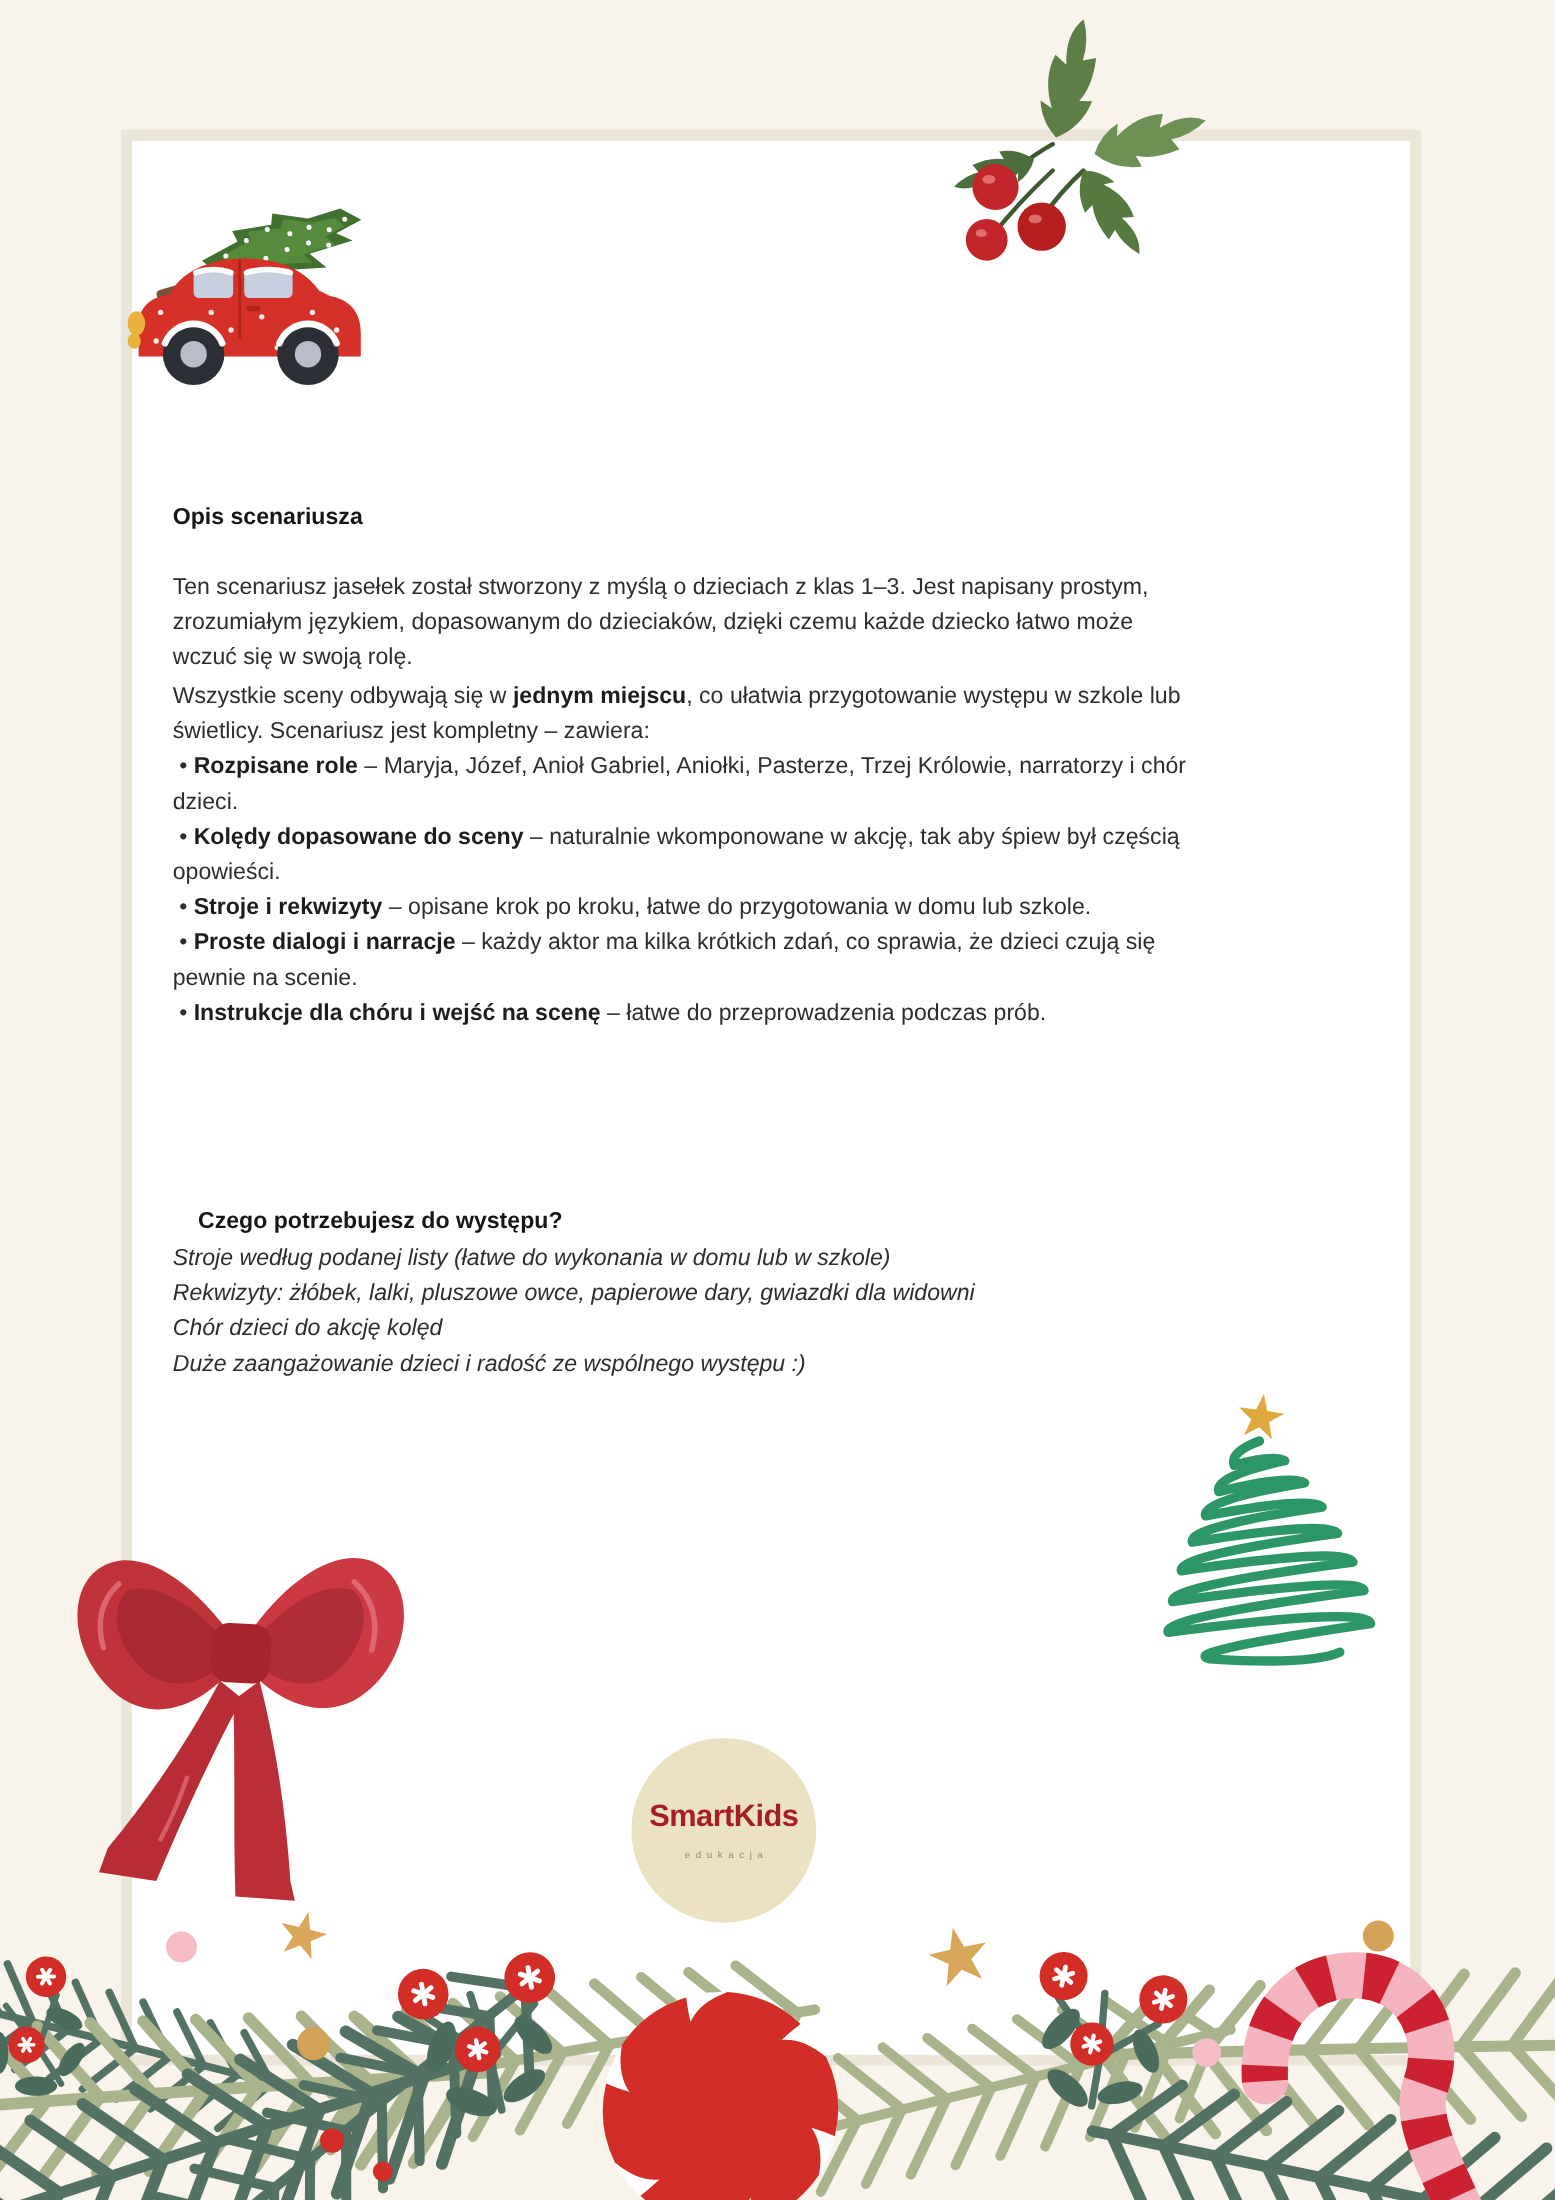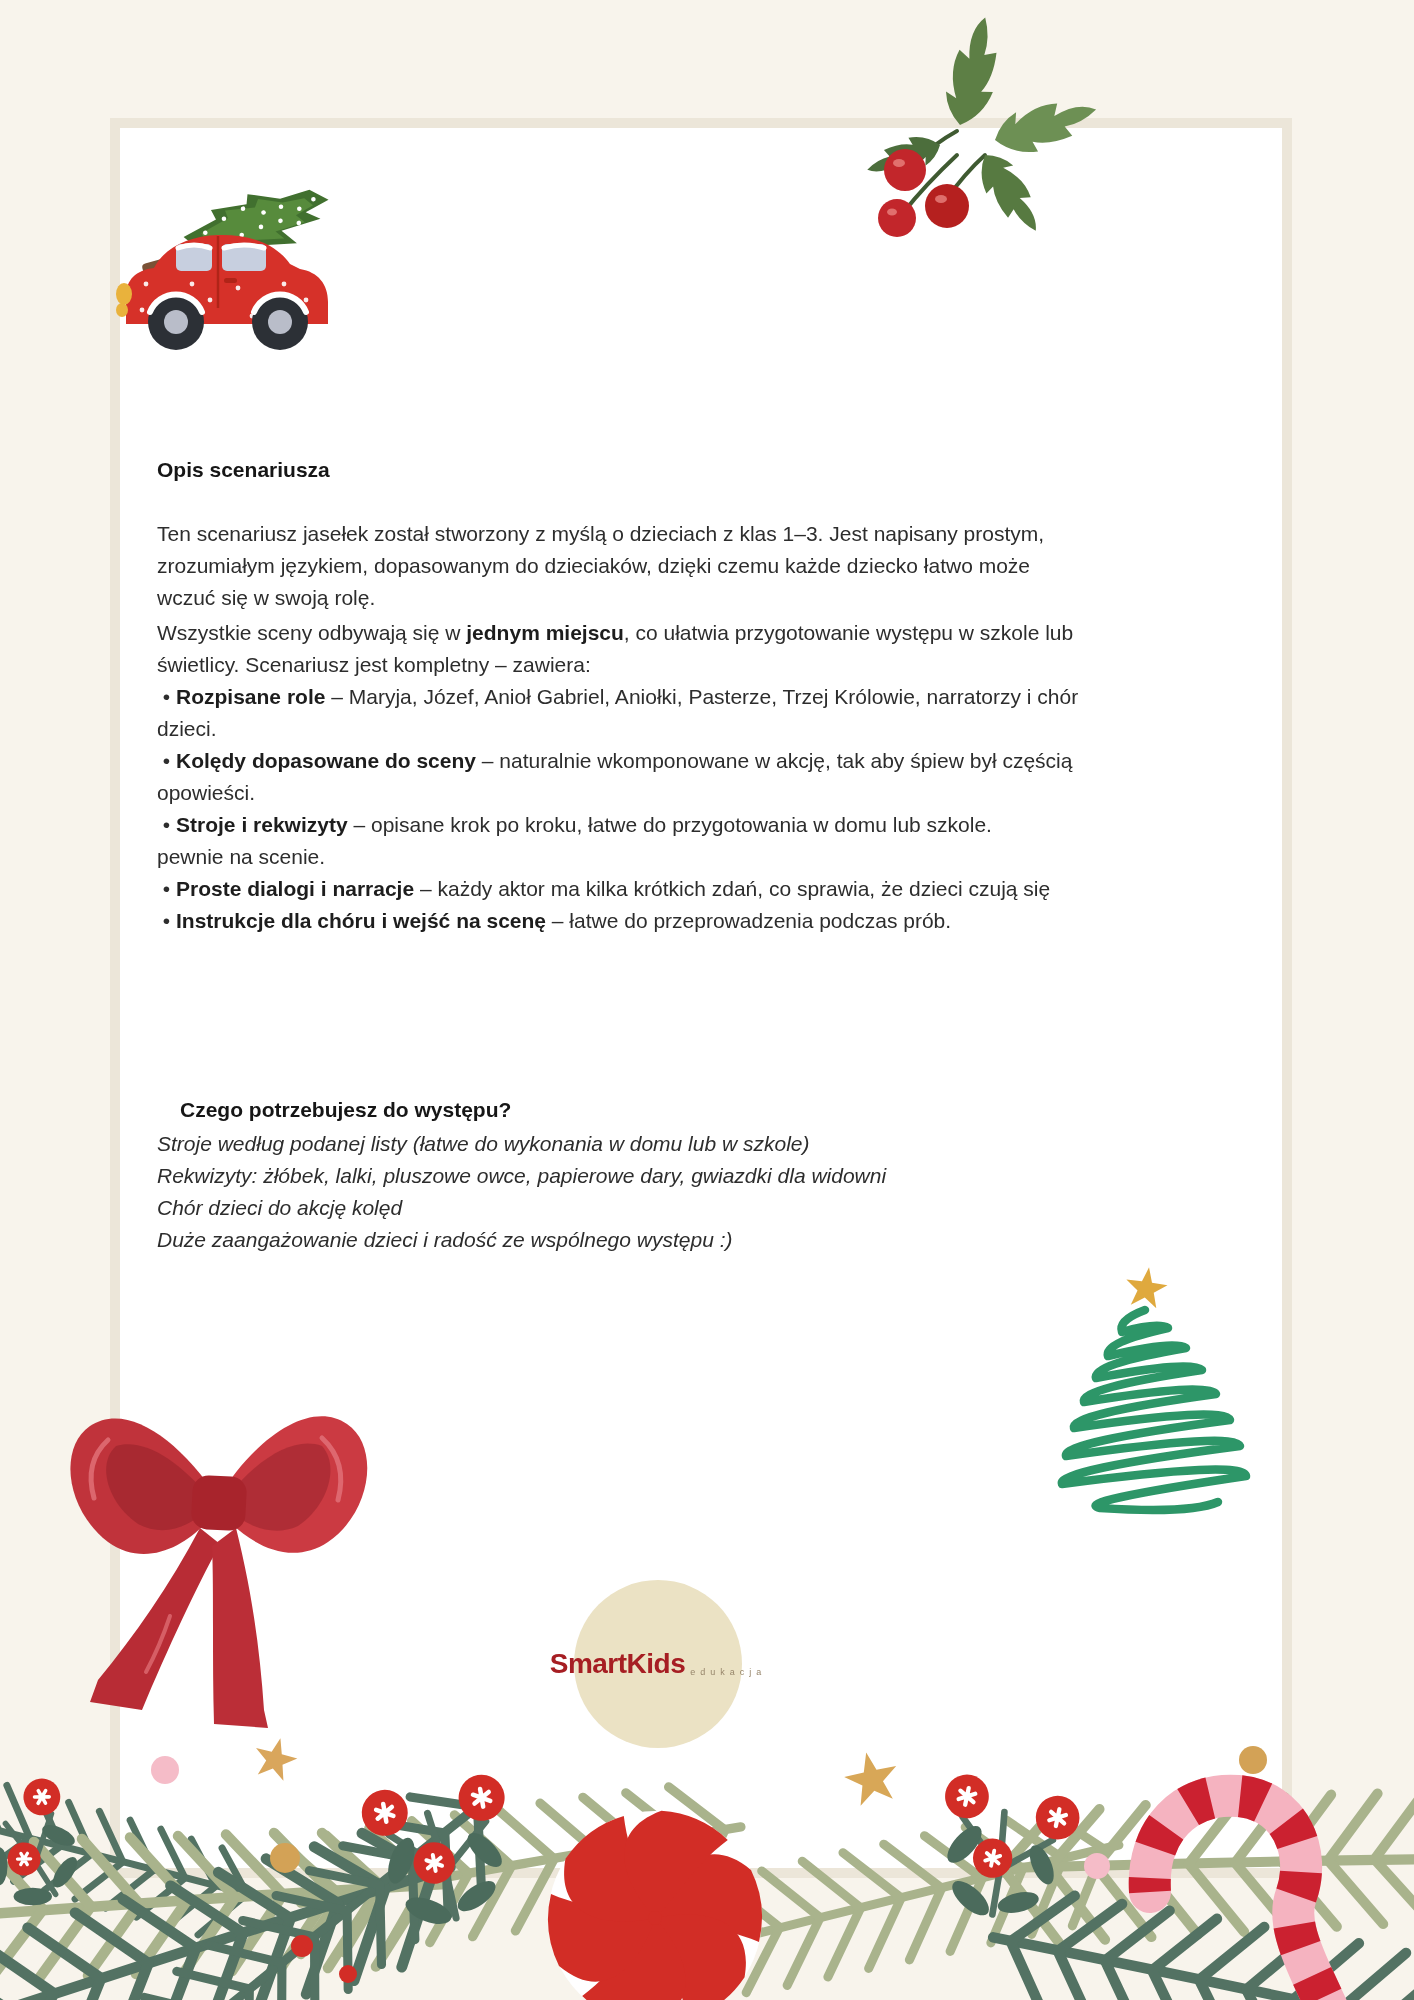--- a/index.html
+++ b/index.html
@@ -4,21 +4,21 @@
 <style>
   html,body{margin:0;padding:0;}
   body{width:1414px;height:2000px;position:relative;font-family:"Liberation Sans","DejaVu Sans",sans-serif;}
   #stage{position:absolute;inset:0;width:1414px;height:2000px;background:#f8f4ec;overflow:hidden;padding-left:44px;}
   .abs{position:absolute;}
   #card{left:110px;top:118px;width:1182px;height:1760px;background:#ffffff;border:10px solid #ece6d9;box-sizing:border-box;}
   .h1{left:157px;font-size:21px;font-weight:700;color:#161616;line-height:28px;white-space:pre;}
   .para{left:157px;width:1000px;font-size:21px;color:#2d2d2d;}
   .tline{display:block;white-space:pre-wrap;line-height:32px;}
   .tline b{font-weight:700;color:#1d1d1d;}
-  #logo-circle{left:574px;top:1580px;width:168px;height:168px;border-radius:50%;background:#ebe2c4;display:flex;flex-direction:row;align-items:center;justify-content:center;}
+  #logo-circle{left:574px;top:1580px;width:168px;height:168px;border-radius:50%;background:#ebe2c4;display:flex;flex-direction:column;align-items:center;justify-content:center;}
   #logo-name{font-size:28px;font-weight:800;color:#a61e23;letter-spacing:-0.5px;line-height:28px;}
   #logo-sub{font-size:9px;color:#97866b;letter-spacing:5px;margin-top:16px;margin-left:5px;}
   svg{display:block;}
 </style>
 </head>
 <body>
 
 <div id="stage">
 
   <div id="card" class="abs"></div>
@@ -107,22 +107,22 @@
       <span class="tline"><span>wczuć się w swoją rolę.</span></span>
     </div>
   <div class="abs para" style="top:617px;">
       <span class="tline"><span>Wszystkie sceny odbywają się w </span><b>jednym miejscu</b><span>, co ułatwia przygotowanie występu w szkole lub</span></span>
       <span class="tline"><span>świetlicy. Scenariusz jest kompletny – zawiera:</span></span>
       <span class="tline"><span> • </span><b>Rozpisane role</b><span> – Maryja, Józef, Anioł Gabriel, Aniołki, Pasterze, Trzej Królowie, narratorzy i chór</span></span>
       <span class="tline"><span>dzieci.</span></span>
       <span class="tline"><span> • </span><b>Kolędy dopasowane do sceny</b><span> – naturalnie wkomponowane w akcję, tak aby śpiew był częścią</span></span>
       <span class="tline"><span>opowieści.</span></span>
       <span class="tline"><span> • </span><b>Stroje i rekwizyty</b><span> – opisane krok po kroku, łatwe do przygotowania w domu lub szkole.</span></span>
+      <span class="tline"><span> • </span><b>Proste dialogi i narracje</b><span> – każdy aktor ma kilka krótkich zdań, co sprawia, że dzieci czują się</span></span>
       <span class="tline"><span>pewnie na scenie.</span></span>
-      <span class="tline"><span> • </span><b>Proste dialogi i narracje</b><span> – każdy aktor ma kilka krótkich zdań, co sprawia, że dzieci czują się</span></span>
       <span class="tline"><span> • </span><b>Instrukcje dla chóru i wejść na scenę</b><span> – łatwe do przeprowadzenia podczas prób.</span></span>
     </div>
   <div class="abs h1" style="top:1096px;margin-left:23px;">Czego potrzebujesz do występu?</div>
   <div class="abs para" style="top:1128px;font-style:italic;">
       <span class="tline"><span>Stroje według podanej listy (łatwe do wykonania w domu lub w szkole)</span></span>
       <span class="tline"><span>Rekwizyty: żłóbek, lalki, pluszowe owce, papierowe dary, gwiazdki dla widowni</span></span>
       <span class="tline"><span>Chór dzieci do akcję kolęd</span></span>
       <span class="tline"><span>Duże zaangażowanie dzieci i radość ze wspólnego występu :)</span></span>
     </div>
 

